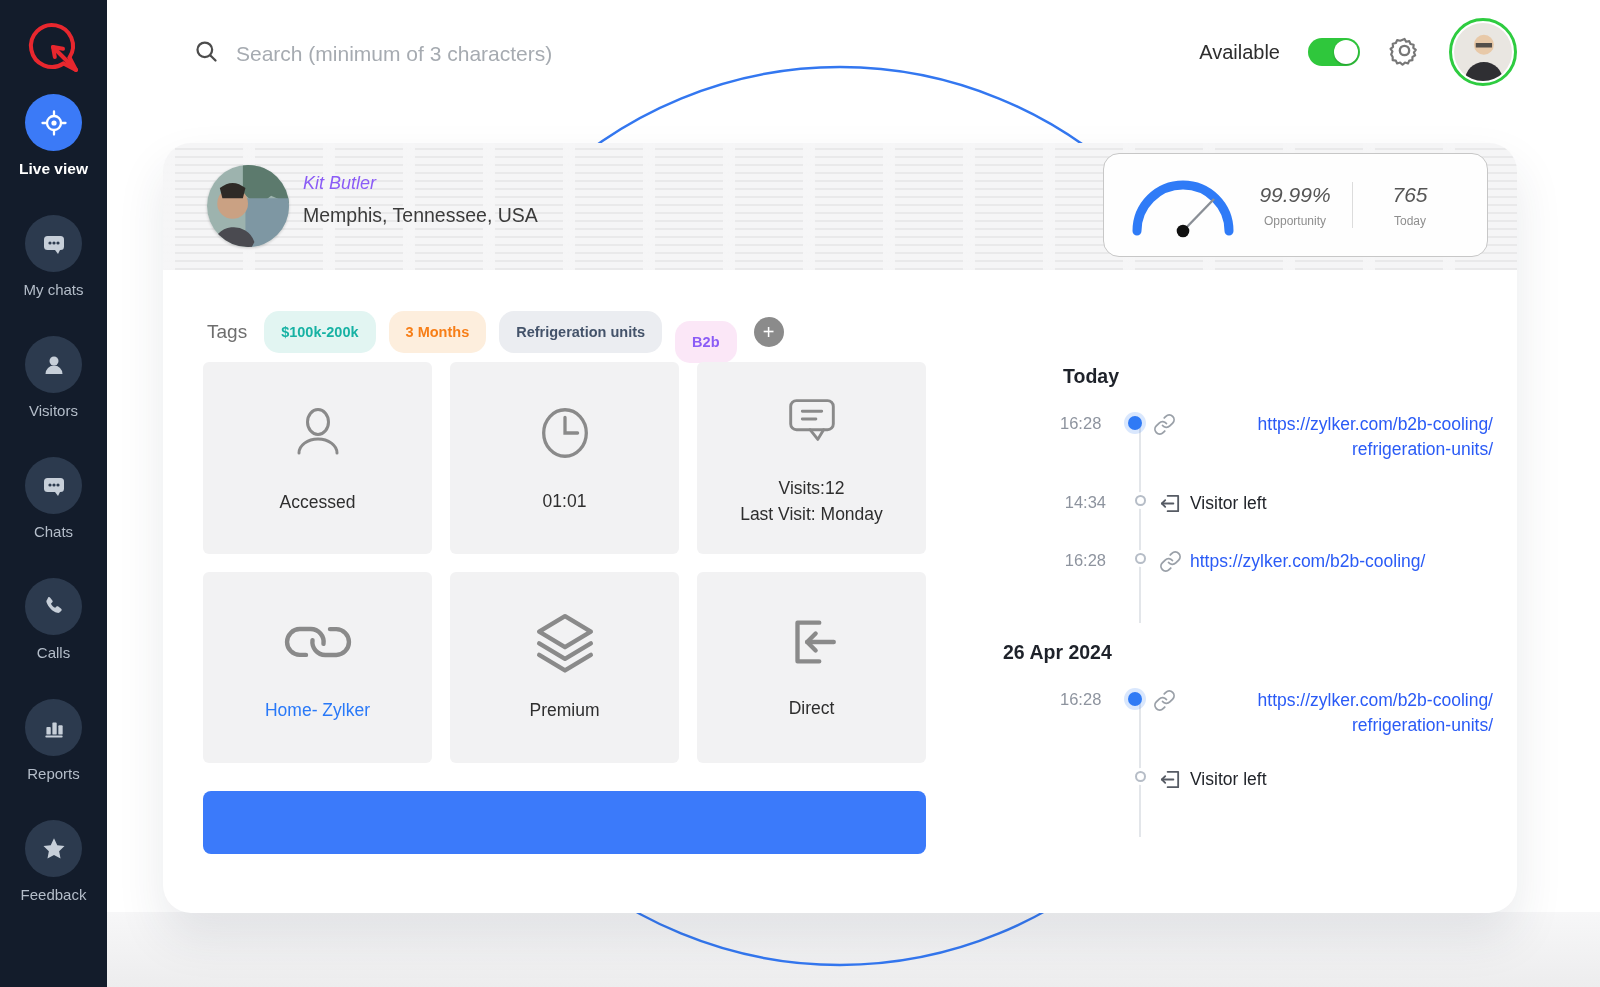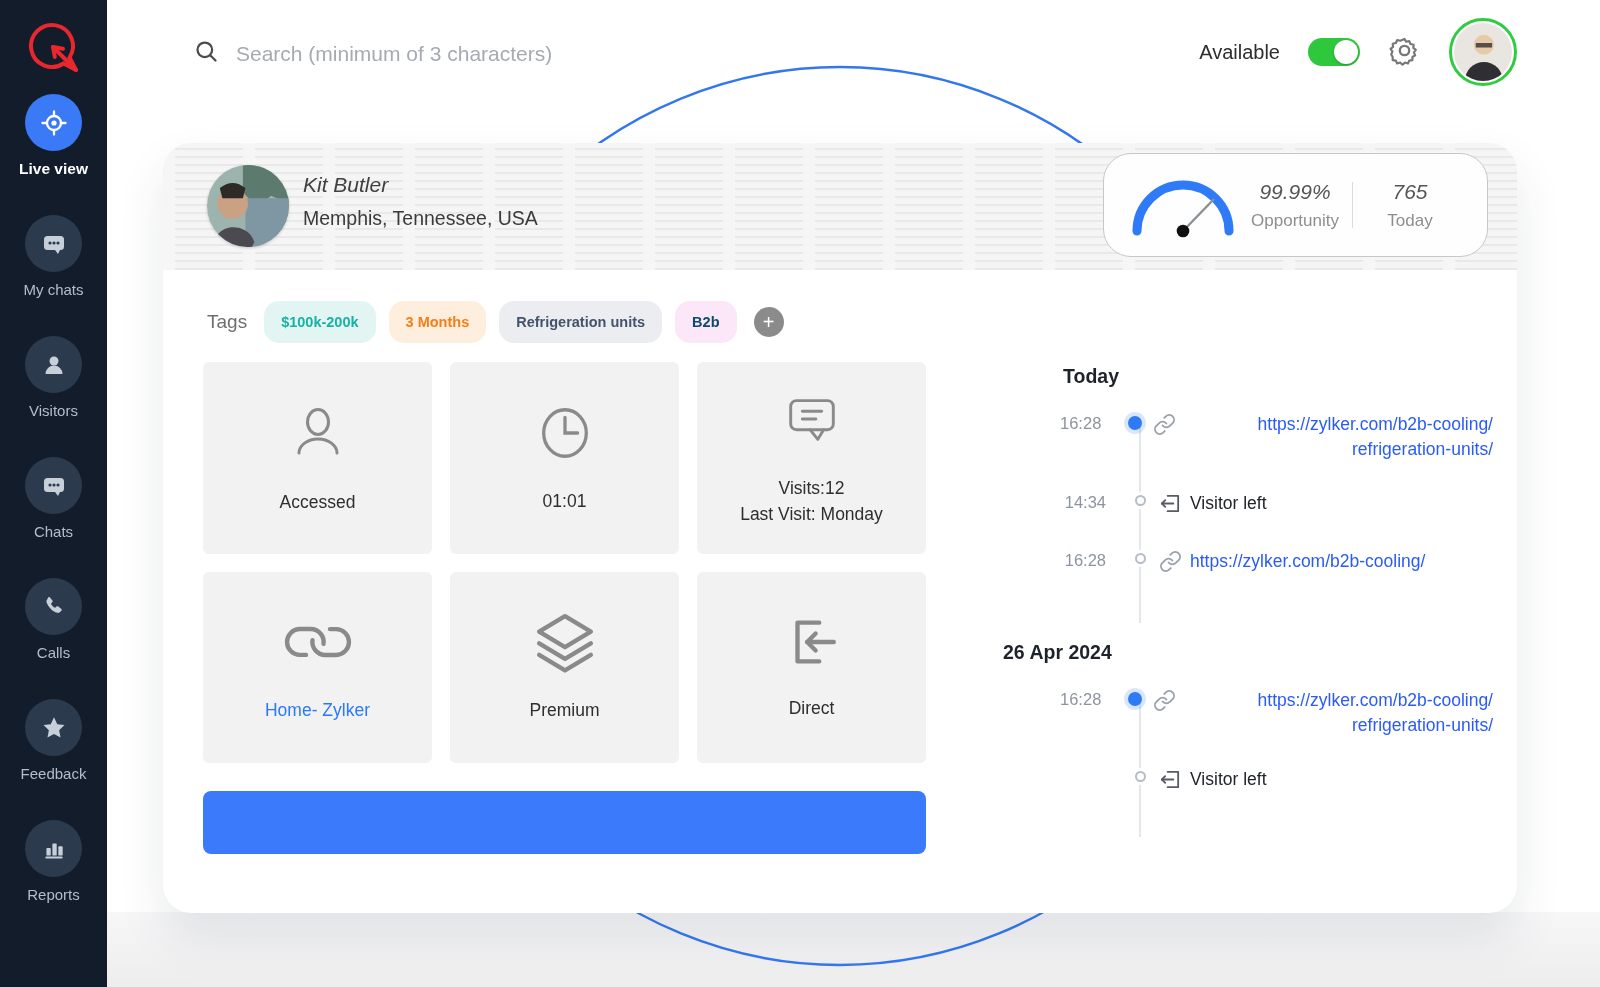--- a/index.html
+++ b/index.html
@@ -46,41 +46,41 @@
     box-shadow:0 24px 48px rgba(40,50,70,.10); }
   .band { position:absolute; left:0; top:0; right:0; height:127px;
     border-radius:28px 28px 0 0; background-color:#f5f5f6; overflow:hidden;
     background-image:
       repeating-linear-gradient(90deg, rgba(246,246,247,.95) 0 12px, rgba(246,246,247,0) 12px 80px),
       repeating-linear-gradient(0deg, #e9e9ea 0 2px, transparent 2px 8px); }
   .avatar-lg { position:absolute; left:44px; top:22px; width:82px; height:82px;
     border-radius:50%; overflow:hidden; box-shadow:0 1px 3px rgba(0,0,0,.2); }
   .avatar-lg svg { width:100%; height:100%; display:block; }
   .id-block { position:absolute; left:140px; top:30px; }
-  .v-name { font-size:21px; font-style:italic; color:#404040; }
+  .v-name { font-size:18px; font-style:italic; color:#8b5cf6; }
   .v-loc { font-size:19.5px; color:#3b3b3b; margin-top:10px; }
 
   
   .gauge-panel { position:absolute; right:29px; top:10px; width:385px; height:104px;
-    background:#fefefe; border:1.5px solid #c7c7c7; border-radius:28px;
+    background:#fefefe; border:1.5px solid #c7c7c7; border-radius:16px;
     display:flex; align-items:center; padding:0 20px 0 24px; }
   .metric { display:flex; flex-direction:column; align-items:center; flex:1; }
   .m-value { font-size:21px; font-style:italic; color:#555; }
-  .m-label { font-size:17px; color:#8e8e8e; margin-top:7px; }
+  .m-label { font-size:12px; color:#8e8e8e; margin-top:7px; }
   .divider-v { width:1px; height:46px; background:#dcdcdc; }
 
   
   .tags-row { position:absolute; left:44px; top:158px; display:flex; align-items:center; gap:13px; }
   .tags-label { font-size:19px; color:#6e6e6e; margin-right:4px; }
   .pill { height:42px; border-radius:15px; padding:0 17px; display:flex; align-items:center;
     font-size:14.5px; font-weight:700; cursor:pointer; }
   .pill.t0 { color:#17b2a4; background:#e2f5f2; }
   .pill.t1 { color:#f77e17; background:#fdeedd; }
   .pill.t2 { color:#44536a; background:#ebedf1; font-weight:600; }
-  .pill.t3 { color:#0c4a6e; background:#fbe7f7; }
+  .pill.t3 { color:#8b5cf6; background:#fbe7f7;margin-top:20px; }
   .add-tag { width:30px; height:30px; border-radius:50%; background:#8b8b8b; color:#fff;
     font-size:20px; display:flex; align-items:center; justify-content:center;
     cursor:pointer; margin-left:4px; line-height:1; }
 
   
   .grid { position:absolute; left:40px; top:219px;
     display:grid; grid-template-columns:repeat(3,229px); grid-template-rows:192px 191px; gap:18px; }
   .info-card { background:#f2f2f3; border-radius:6px; display:flex; flex-direction:column;
     align-items:center; justify-content:center; }
   .info-card .ic { margin-bottom:20px; }
@@ -171,36 +171,36 @@
     <div class="nav-item">
       <div class="nav-circle">
         <svg width="26" height="26" viewBox="0 0 24 24" fill="#c7cfd9">
           <path d="M6.6 3.2c.5-.5 1.4-.4 1.9.2l2 2.6c.4.5.4 1.2-.1 1.7l-1.2 1.2c.6 1.4 2.5 3.3 3.9 3.9l1.2-1.2c.5-.5 1.2-.5 1.7-.1l2.6 2c.6.5.7 1.4.2 1.9l-1.5 1.5c-.6.6-1.5.8-2.3.5-4.6-1.6-8.3-5.3-9.9-9.9-.3-.8-.1-1.7.5-2.3z"></path>
         </svg>
       </div>
       <span class="nav-label">Calls</span>
     </div>
     <div class="nav-item">
       <div class="nav-circle">
-        <svg width="28" height="28" viewBox="0 0 24 24" fill="#c7cfd9">
-          <path d="M12 2.8l2.8 5.9 6.2.8-4.6 4.4 1.2 6.3L12 17.1l-5.6 3.1 1.2-6.3L3 9.5l6.2-.8z"></path>
-        </svg>
-      </div>
-      <span class="nav-label">Feedback</span>
-    </div>
-    <div class="nav-item">
-      <div class="nav-circle">
         <svg width="26" height="26" viewBox="0 0 24 24" fill="#c7cfd9">
           <rect x="5" y="11" width="4" height="7" rx="0.8"></rect>
           <rect x="10.5" y="7" width="4" height="11" rx="0.8"></rect>
           <rect x="16" y="9.5" width="4" height="8.5" rx="0.8"></rect>
           <rect x="4" y="19" width="16" height="1.8" rx="0.9"></rect>
         </svg>
       </div>
       <span class="nav-label">Reports</span>
+    </div>
+    <div class="nav-item">
+      <div class="nav-circle">
+        <svg width="28" height="28" viewBox="0 0 24 24" fill="#c7cfd9">
+          <path d="M12 2.8l2.8 5.9 6.2.8-4.6 4.4 1.2 6.3L12 17.1l-5.6 3.1 1.2-6.3L3 9.5l6.2-.8z"></path>
+        </svg>
+      </div>
+      <span class="nav-label">Feedback</span>
     </div>
   </nav>
 </aside>
 
 <div class="search-wrap">
   <span>
     <svg width="27" height="27" viewBox="0 0 24 24" fill="none" stroke="#4c4c4c" stroke-width="2" stroke-linecap="round">
       <circle cx="10.5" cy="10.5" r="6.5"></circle>
         <path d="M15.5 15.5 L20 20"></path>
     </svg>

